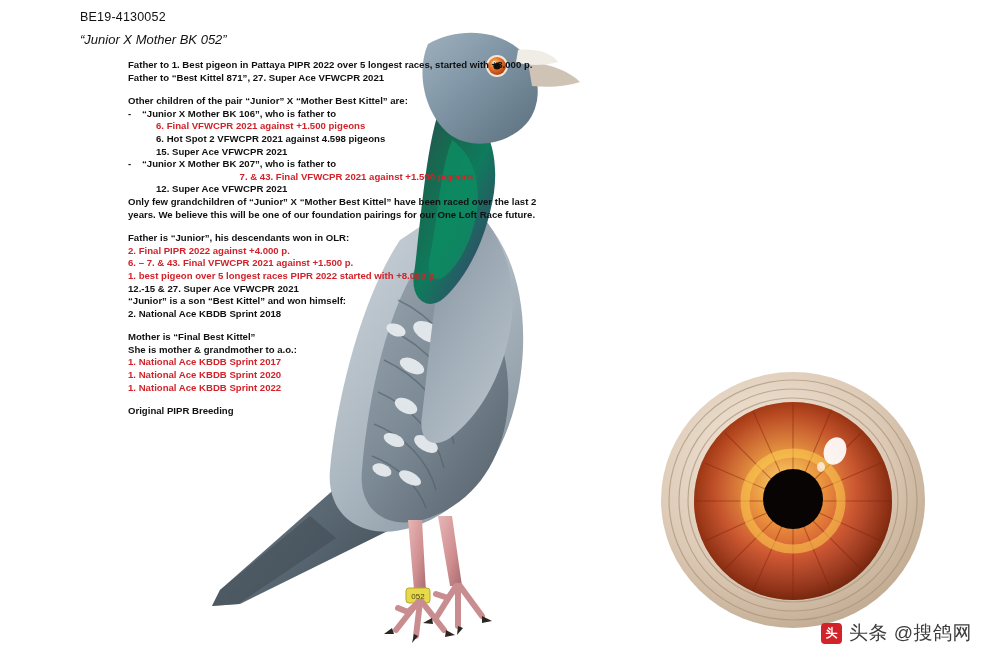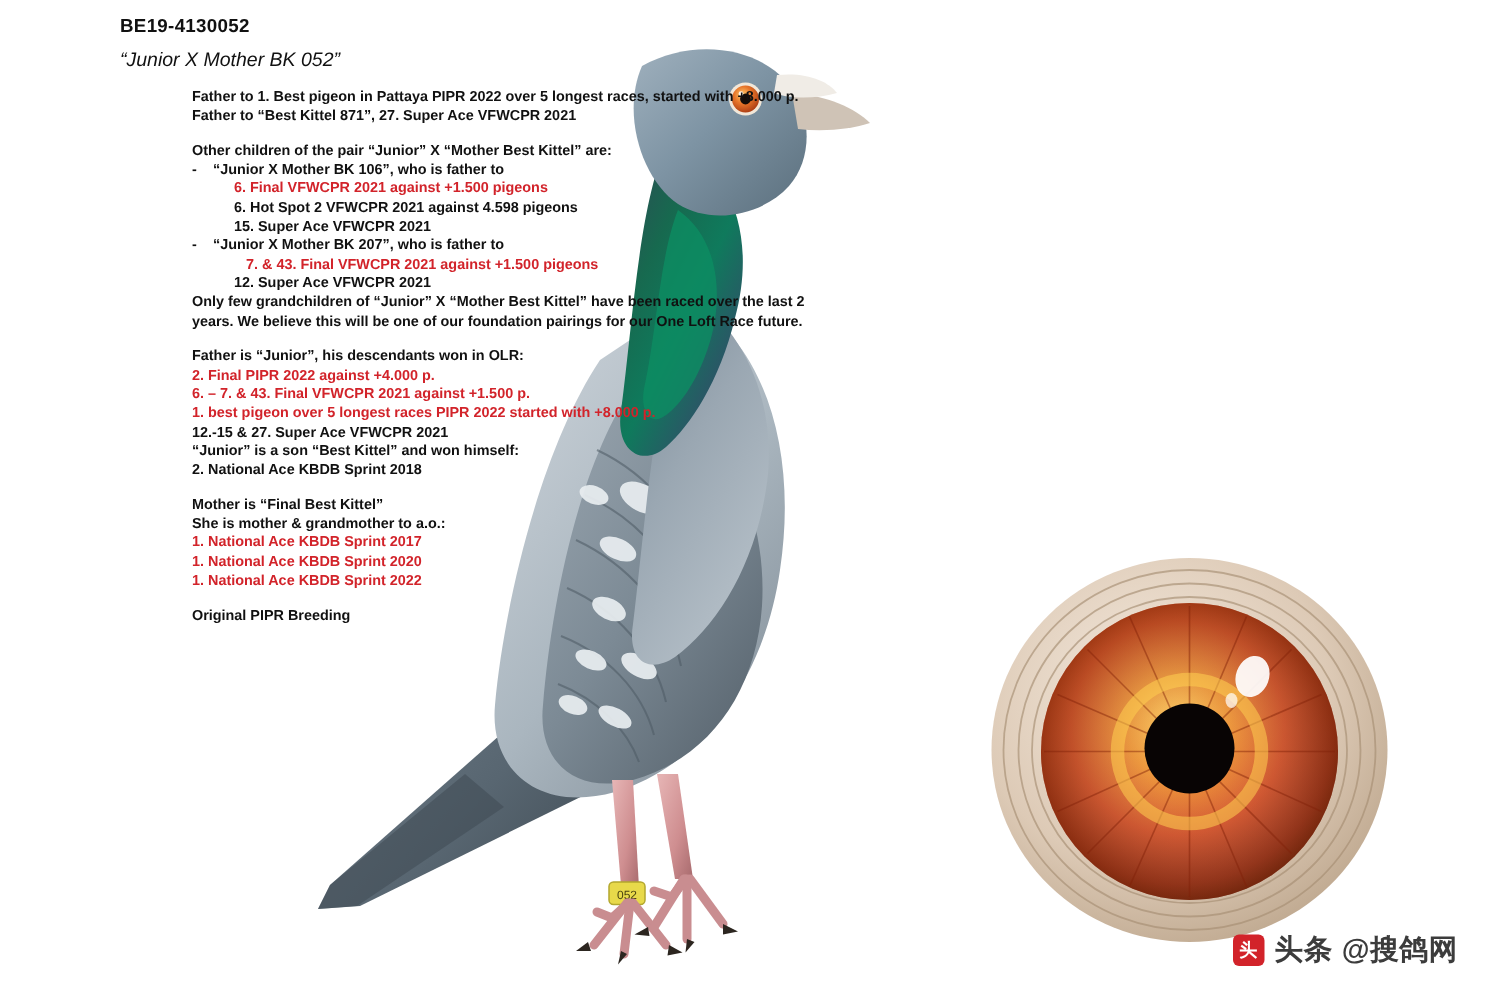--- a/index.html
+++ b/index.html
@@ -35,21 +35,21 @@
   
   #pedigree-text {
     position: absolute;
     left: 80px;
     top: 10px;
     width: 470px;
     z-index: 5;
   }
   .ring-id {
     font-size: 12.5px;
-    font-weight: bold;
+    font-weight: normal;
     letter-spacing: 0.2px;
     margin: 0 0 8px 0;
   }
   .pigeon-name {
     font-size: 13px;
     font-weight: normal;
     font-style: italic;
     margin: 0 0 12px 0;
   }
   .para {
@@ -59,40 +59,40 @@
     font-size: 9.6px;
     font-weight: bold;
     line-height: 12.6px;
     white-space: nowrap;
     margin-left: 48px;
   }
   .line.wrap { white-space: normal; }
   .red { color: #d2232a; }
   .black { color: #111111; }
   .indent2 { padding-left: 28px; }
-  .indent3 { padding-left: 36px; }
+  .indent3 { padding-left: 36px; text-align: center; }
   .dash-row {
     display: flex;
     gap: 0;
   }
   .dash-mark { width: 14px; flex: 0 0 14px; }
 
   
   #watermark {
     position: absolute;
     right: 18px;
     bottom: 14px;
     display: flex;
     align-items: center;
     gap: 7px;
     z-index: 8;
   }
   #watermark .wm-text {
     font-size: 19px;
-    font-weight: bold;
+    font-weight: normal;
     color: #3c3c3c;
     letter-spacing: 0.5px;
   }
   #watermark .wm-badge {
     width: 21px;
     height: 21px;
     border-radius: 4px;
     background: #d2232a;
     color: #fff;
     font-size: 12px;

